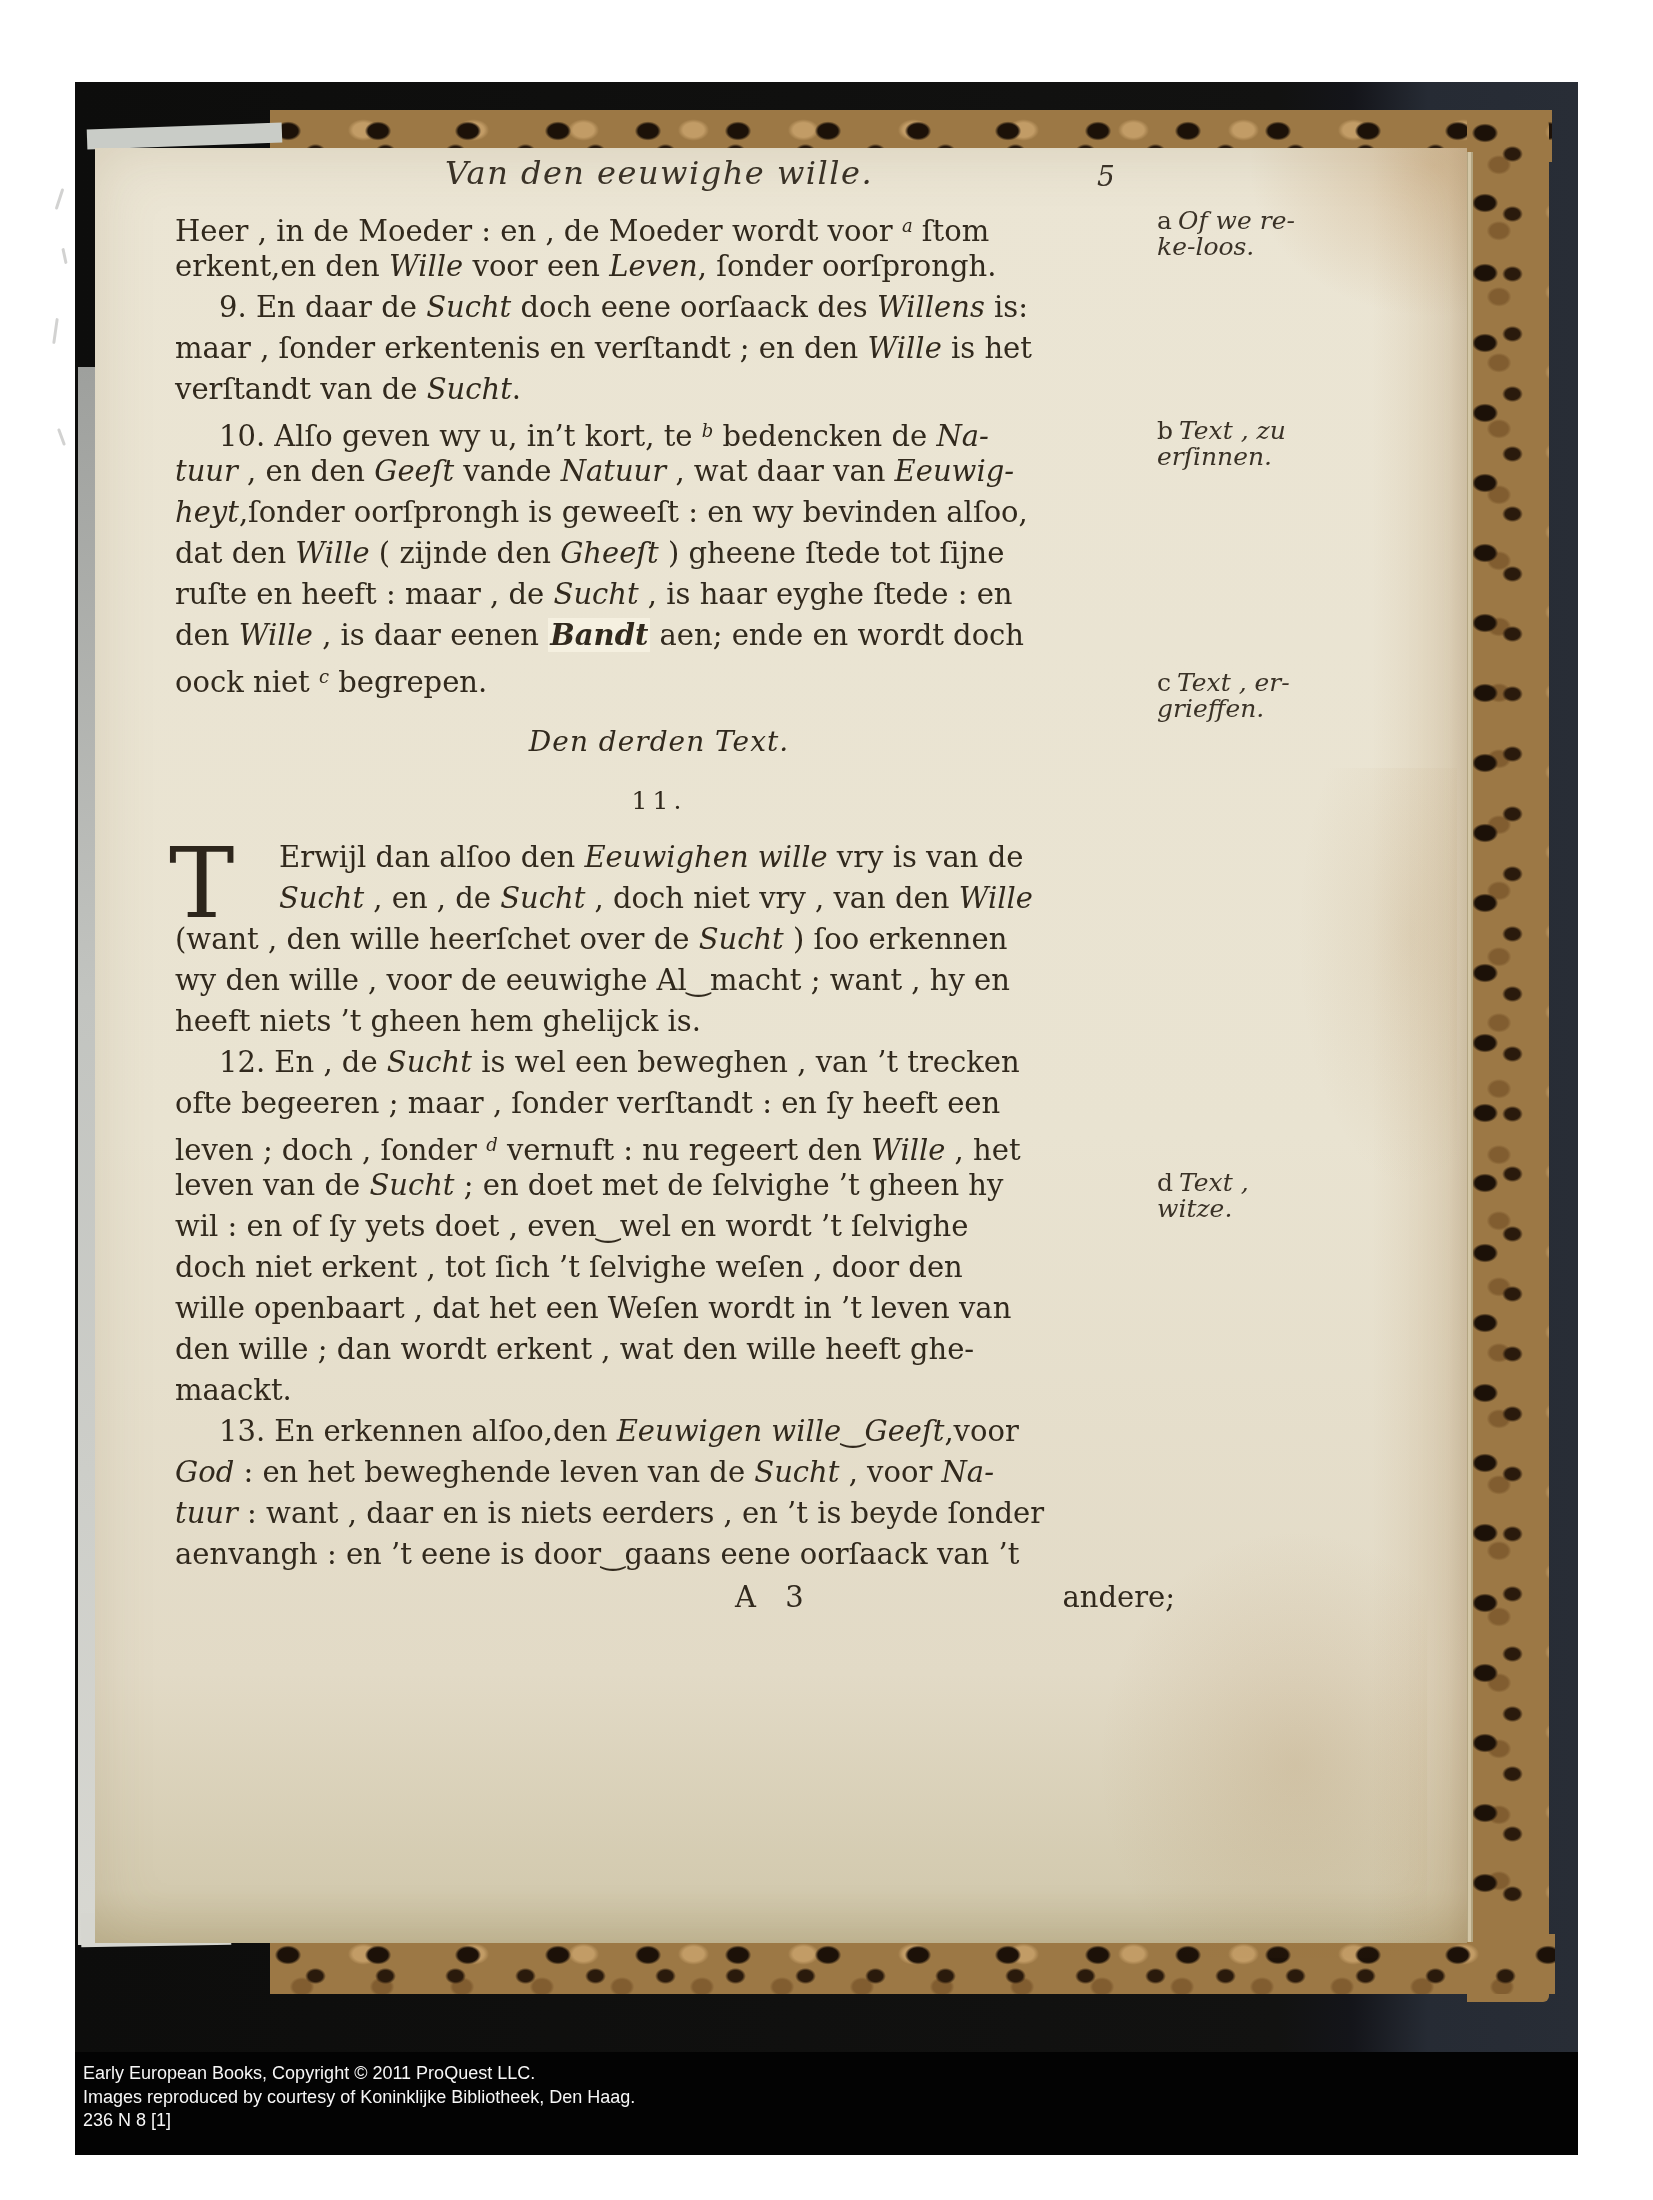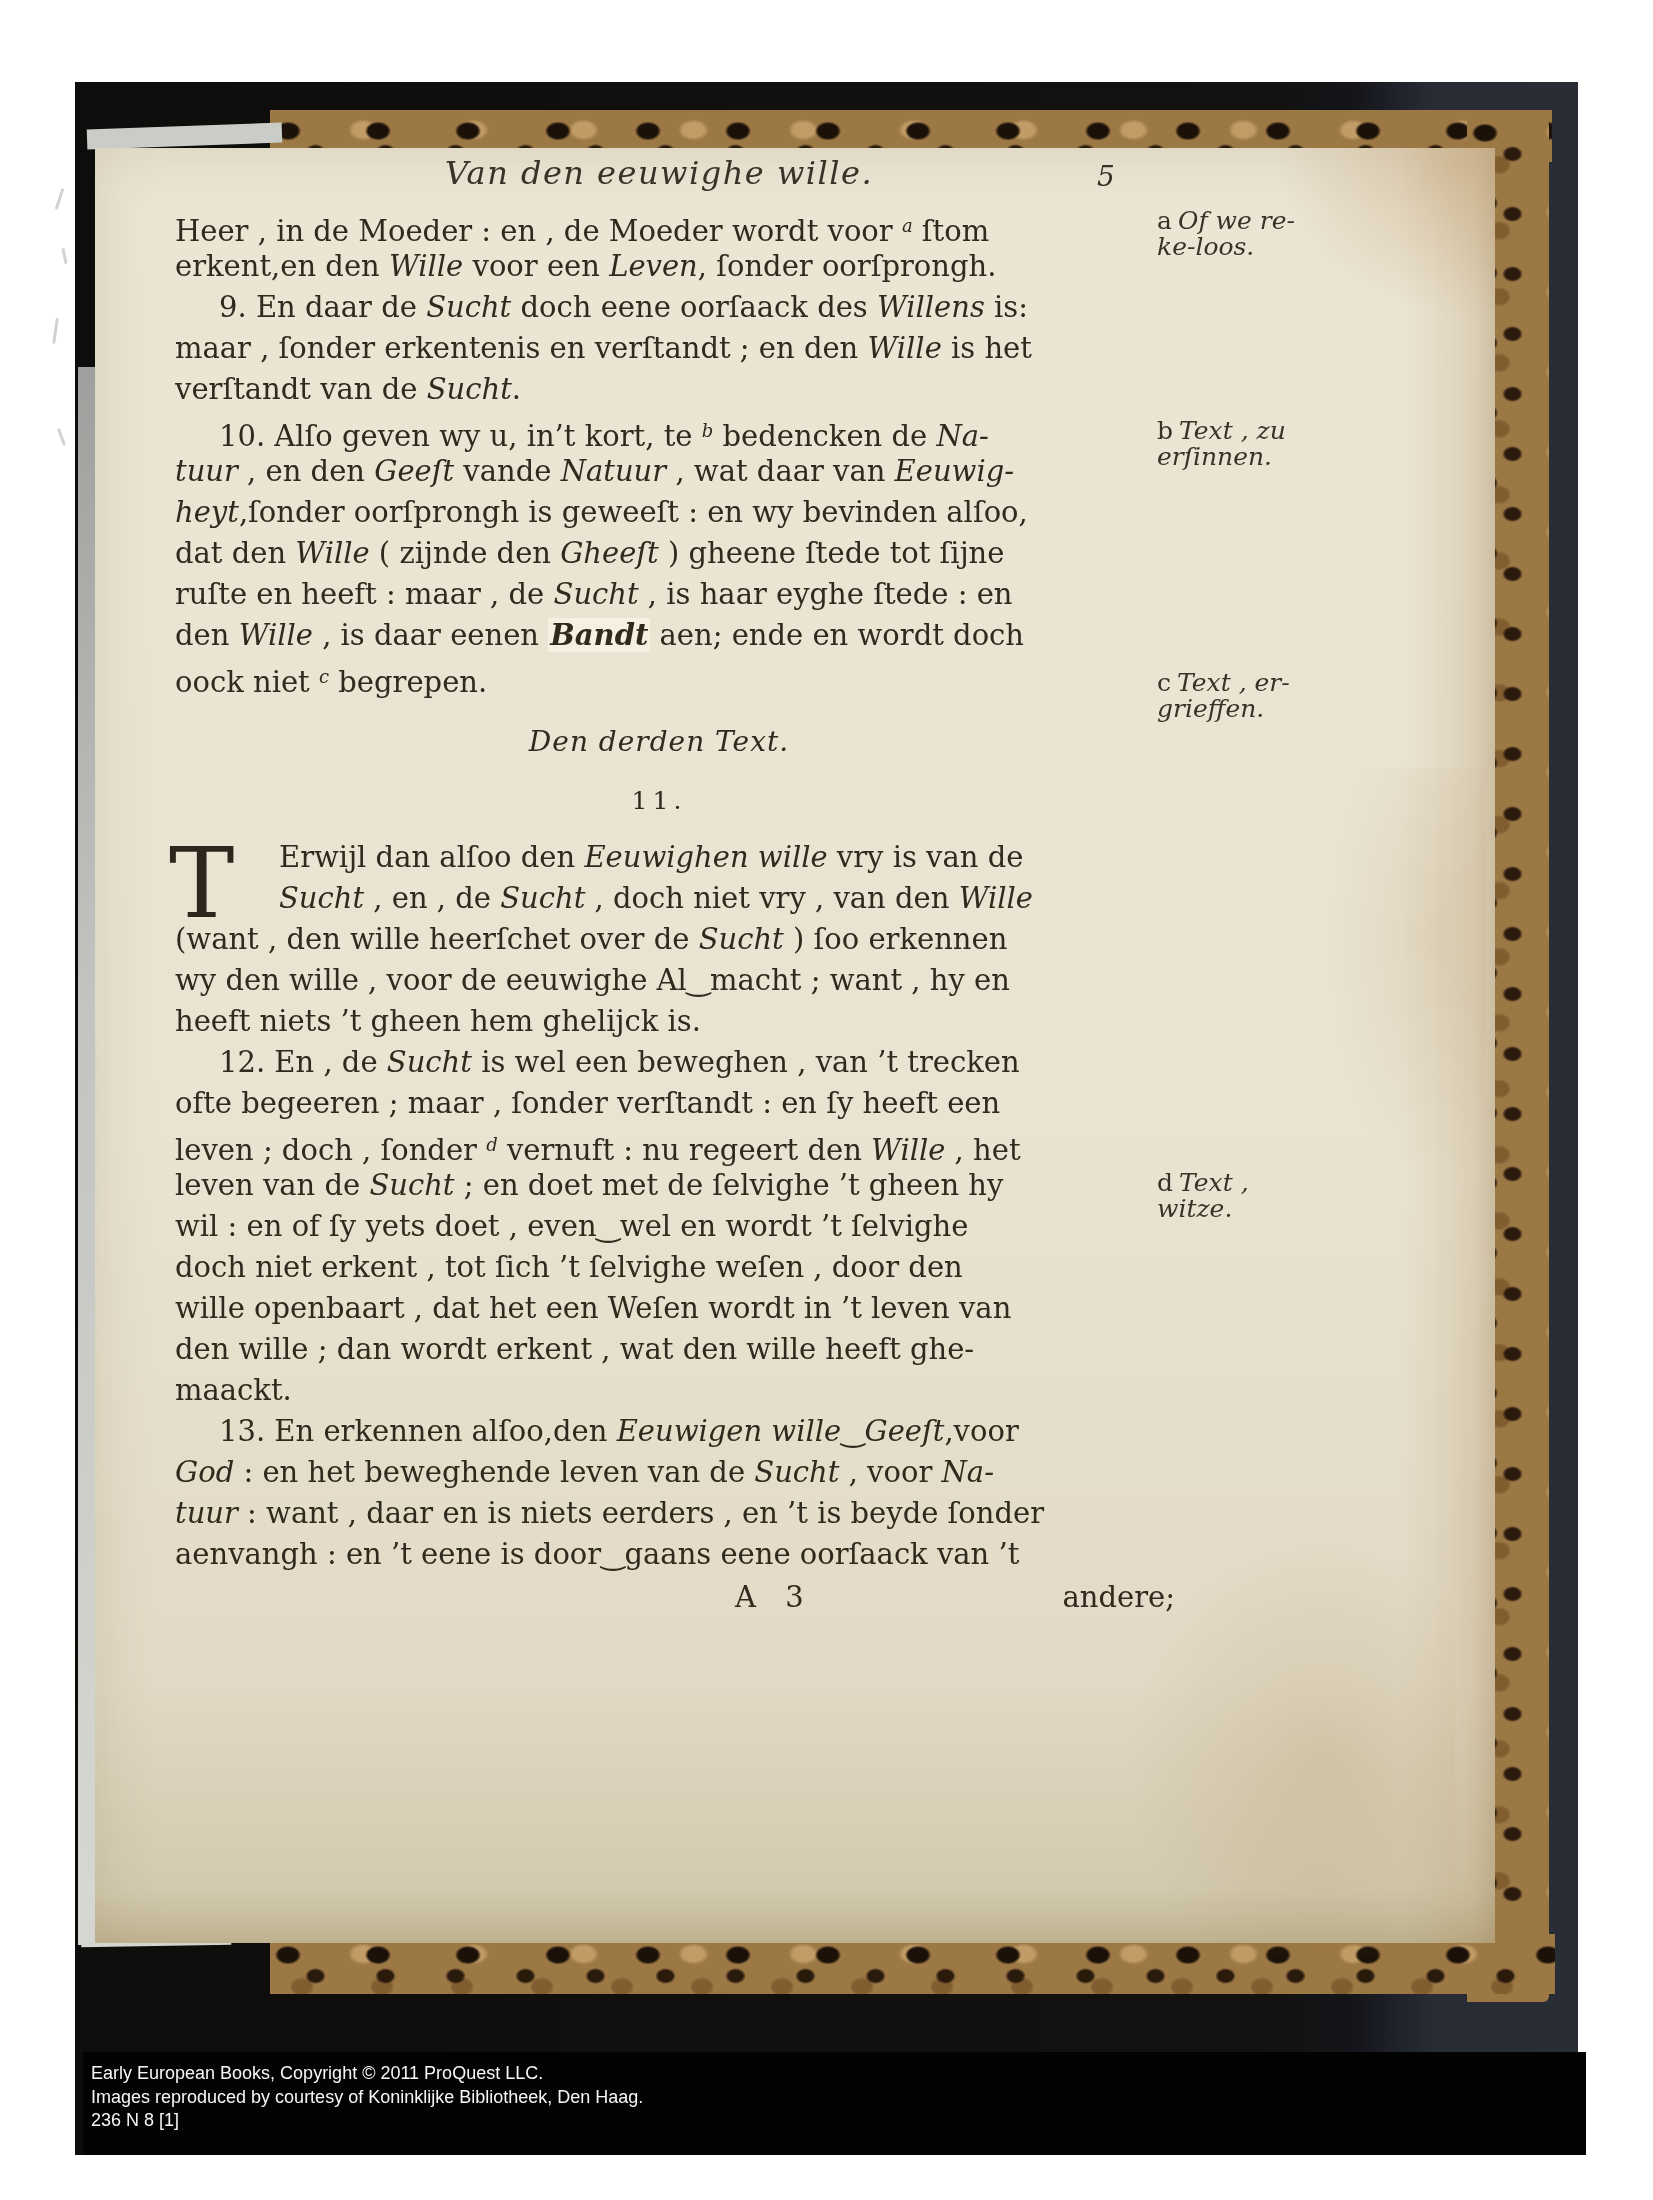--- a/index.html
+++ b/index.html
@@ -41,21 +41,20 @@
   .page-wedge-bottomleft{
     position:absolute;left:6px;top:1830px;width:150px;height:34px;
     background:#d6d6d0;transform:rotate(-1deg);
   }
   
   .page{
     position:absolute;left:20px;top:66px;width:1372px;height:1795px;
     background:linear-gradient(180deg,#ebe5d4 0%,#e9e3d1 55%,#e2dac6 85%,#d3caaf 97%,#c4b997 100%);
     box-shadow:inset 0 0 60px rgba(120,100,60,.18);
     color:#31291d;
-    padding-left:28px;
   }
   .stain-right-edge{position:absolute;right:0;top:0;width:95px;height:100%;
     background:linear-gradient(90deg,rgba(160,110,45,0) 0%,rgba(160,110,45,.14) 80%,rgba(140,95,40,.22) 100%);}
   .stain-top-right{position:absolute;right:0;top:0;width:220px;height:170px;
     background:radial-gradient(ellipse at 85% 10%,rgba(170,115,50,.28) 0%,rgba(170,115,50,0) 70%);}
   .stain-bottom-right{position:absolute;right:40px;top:1380px;width:330px;height:430px;
     background:radial-gradient(ellipse at 60% 55%,rgba(150,105,45,.16) 0%,rgba(150,105,45,0) 70%);}
   .stain-mid-right{position:absolute;right:10px;top:620px;width:160px;height:420px;
     background:radial-gradient(ellipse at 70% 40%,rgba(160,115,55,.12) 0%,rgba(160,115,55,0) 70%);}
   
@@ -91,21 +90,21 @@
   }
   .note-ref{font-style:normal;padding-right:6px;}
   
   .pencil{position:absolute;width:3px;background:#9b9b98;opacity:.45;border-radius:2px;}
   .p1{left:58px;top:188px;height:22px;transform:rotate(18deg);}
   .p2{left:63px;top:248px;height:16px;transform:rotate(-12deg);}
   .p3{left:54px;top:318px;height:26px;transform:rotate(8deg);}
   .p4{left:60px;top:428px;height:18px;transform:rotate(-20deg);}
   
   .caption{
-    position:absolute;left:8px;top:1970px;width:100%;height:103px;background:#030303;
+    position:absolute;left:0;top:1970px;width:100%;height:103px;background:#030303;
     font-family:"Liberation Sans","DejaVu Sans",sans-serif;color:#f7f7f7;
     font-size:18px;line-height:23.5px;padding:10px 0 0 8px;box-sizing:border-box;
   }
 </style>
 </head>
 <body>
 
 <div class="pencil p1"></div>
 <div class="pencil p2"></div>
 <div class="pencil p3"></div>

